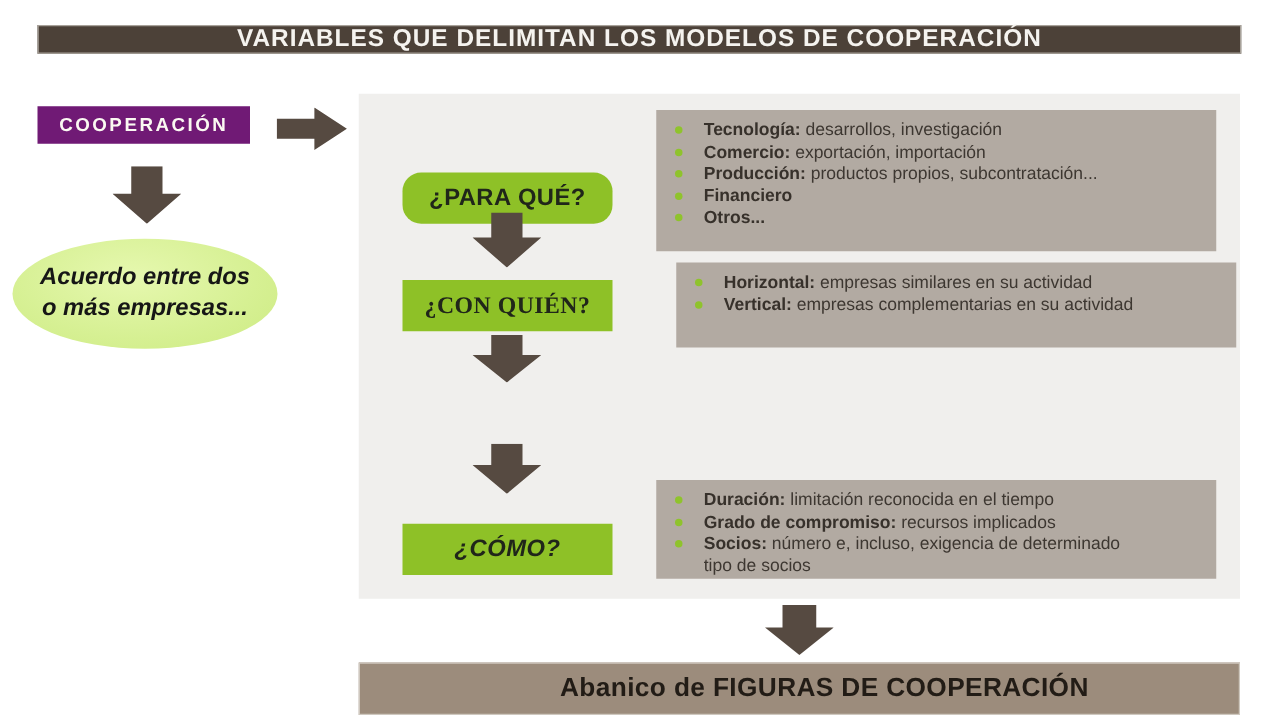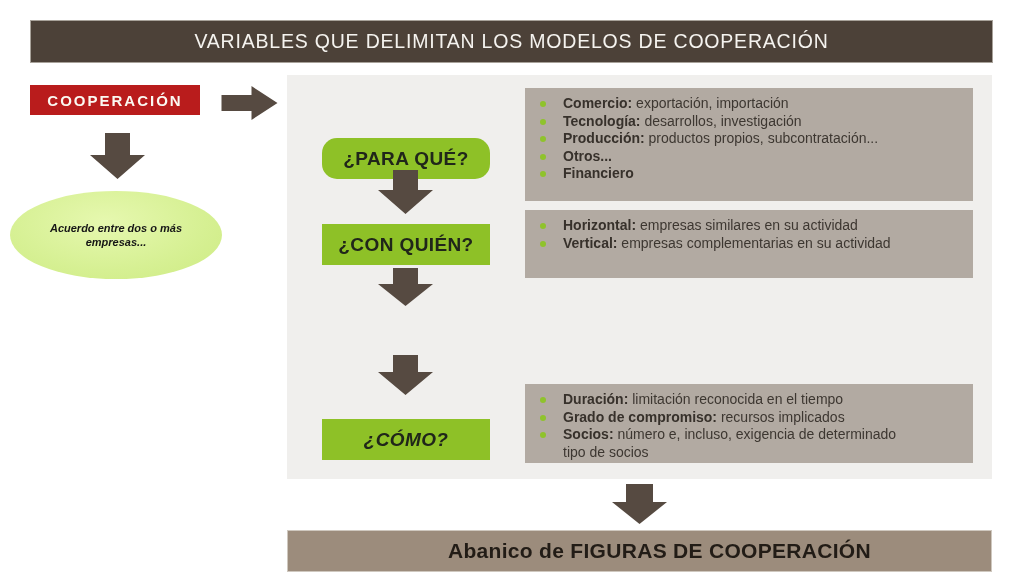--- a/index.html
+++ b/index.html
@@ -2,37 +2,37 @@
 <html><head>
 <meta charset="utf-8">
 <style>
   html,body{margin:0;padding:0;background:#ffffff;}
   body{font-family:"Liberation Sans", sans-serif;}
   #stage{position:relative;width:1024px;height:581px;background:#ffffff;overflow:hidden;}
   *,*:before,*:after{box-sizing:border-box;}
 
   
   .title-bar{
-    position:absolute;left:30px;top:20px;width:963px;height:43px;
+    position:absolute;left:30px;top:20px;width:963px;height:23px;
     background:#4c4138;border:1px solid #a8a29a;
-    color:#f5f3ef;font-size:19.5px;font-weight:normal;letter-spacing:.8px;
+    color:#f5f3ef;font-size:19.5px;font-weight:bold;letter-spacing:.8px;
     display:flex;align-items:center;justify-content:center;white-space:nowrap;
   }
 
   
   .coop-box{
     position:absolute;left:30px;top:85px;width:170px;height:30px;
-    background:#b91c1c;color:#fbf9f2;font-size:15px;font-weight:600;letter-spacing:2px;
+    background:#701a75;color:#fbf9f2;font-size:15px;font-weight:600;letter-spacing:2px;
     display:flex;align-items:center;justify-content:center;white-space:nowrap;
   }
   .ellipse{
     position:absolute;left:10px;top:191px;width:212px;height:88px;border-radius:50%;
     background:radial-gradient(ellipse at 45% 35%, #e6f8af 0%, #d6f093 60%, #cdeb82 100%);
     display:flex;align-items:center;justify-content:center;text-align:center;
-    color:#161616;font-size:11px;font-weight:bold;font-style:italic;line-height:1.3;
+    color:#161616;font-size:19px;font-weight:bold;font-style:italic;line-height:1.3;
     padding:0 20px;
   }
 
   
   .arr{position:absolute;}
   .arr svg{display:block;width:100%;height:100%;}
   .arr-right-coop{left:221px;top:86px;width:57px;height:34px;}
   .arr-down-coop{left:90px;top:133px;width:55px;height:46px;}
   .arr-q1{left:378px;top:170px;width:55px;height:44px;}
   .arr-q2{left:378px;top:268px;width:55px;height:38px;}
@@ -41,33 +41,33 @@
 
   
   .panel{position:absolute;left:287px;top:75px;width:705px;height:404px;background:#f0efed;}
 
   
   .q-box{
     position:absolute;left:35px;width:168px;height:41px;background:#8ec127;
     color:#20261a;font-size:19px;font-weight:bold;letter-spacing:.4px;
     display:flex;align-items:center;justify-content:center;white-space:nowrap;
   }
-  .q0{top:63px;border-radius:15px;} .q1{top:149px;} .q2{top:235px;} .q3{top:344px;font-style:italic;}
+  .q0{top:63px;border-radius:15px;} .q1{top:149px;font-family:Liberation Serif, serif;} .q2{top:235px;} .q3{top:344px;font-style:italic;}
   .panel .arr-q1{left:91px;top:95px;}
   .panel .arr-q2{left:91px;top:193px;}
   .panel .arr-q3{left:91px;top:280px;}
 
   
   .gray-box{
     position:absolute;left:238px;width:448px;background:#b2aaa2;
     color:#3d3731;font-size:14px;line-height:17.5px;overflow:hidden;
     padding:7px 0 0 0;
   }
   .b0{top:13px;height:113px;}
-  .b1{top:135px;height:68px;}
+  .b1{top:135px;height:68px;margin-left:16px;}
   .b2{top:213px;height:82px;}
   .b3{top:309px;height:79px;}
   .gray-box ul{list-style:none;margin:0;padding:0;}
   .bullet-item{position:relative;margin-left:38px;width:336px;}
   .bullet-item .dot{
     position:absolute;left:-23px;top:6px;width:6px;height:6px;border-radius:50%;
     background:#8fc32c;
   }
   .bullet-item .term{font-weight:bold;color:#37312b;}
 
@@ -121,25 +121,25 @@
     <div class="arr arr-q3">
       <svg viewBox="0 0 55 40">
           <polygon points="15,0 40,0 40,17 55,17 27.5,40 0,17 15,17" fill="#564a41"></polygon>
         </svg>
     </div>
 
     <div class="q-box q3">¿CÓMO?</div>
 
     <div class="gray-box b0">
       <ul>
+          <li class="bullet-item"><span class="dot"></span><span class="term">Tecnología:</span> desarrollos, investigación</li>
           <li class="bullet-item"><span class="dot"></span><span class="term">Comercio:</span> exportación, importación</li>
-          <li class="bullet-item"><span class="dot"></span><span class="term">Tecnología:</span> desarrollos, investigación</li>
           <li class="bullet-item"><span class="dot"></span><span class="term">Producción:</span> productos propios, subcontratación...</li>
+          <li class="bullet-item"><span class="dot"></span><span class="term">Financiero</span></li>
           <li class="bullet-item"><span class="dot"></span><span class="term">Otros...</span></li>
-          <li class="bullet-item"><span class="dot"></span><span class="term">Financiero</span></li>
         </ul>
     </div>
     <div class="gray-box b1">
       <ul>
           <li class="bullet-item"><span class="dot"></span><span class="term">Horizontal:</span> empresas similares en su actividad</li>
           <li class="bullet-item"><span class="dot"></span><span class="term">Vertical:</span> empresas complementarias en su actividad</li>
         </ul>
     </div>
     <div class="gray-box b3">
       <ul>

